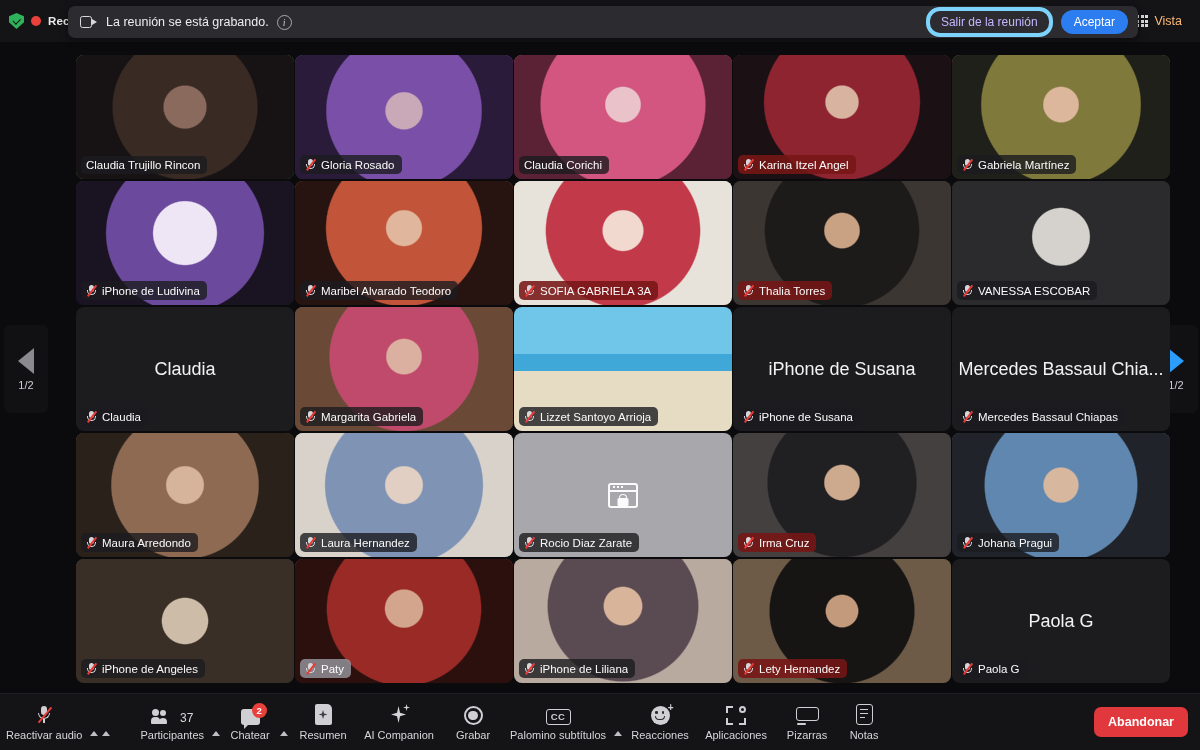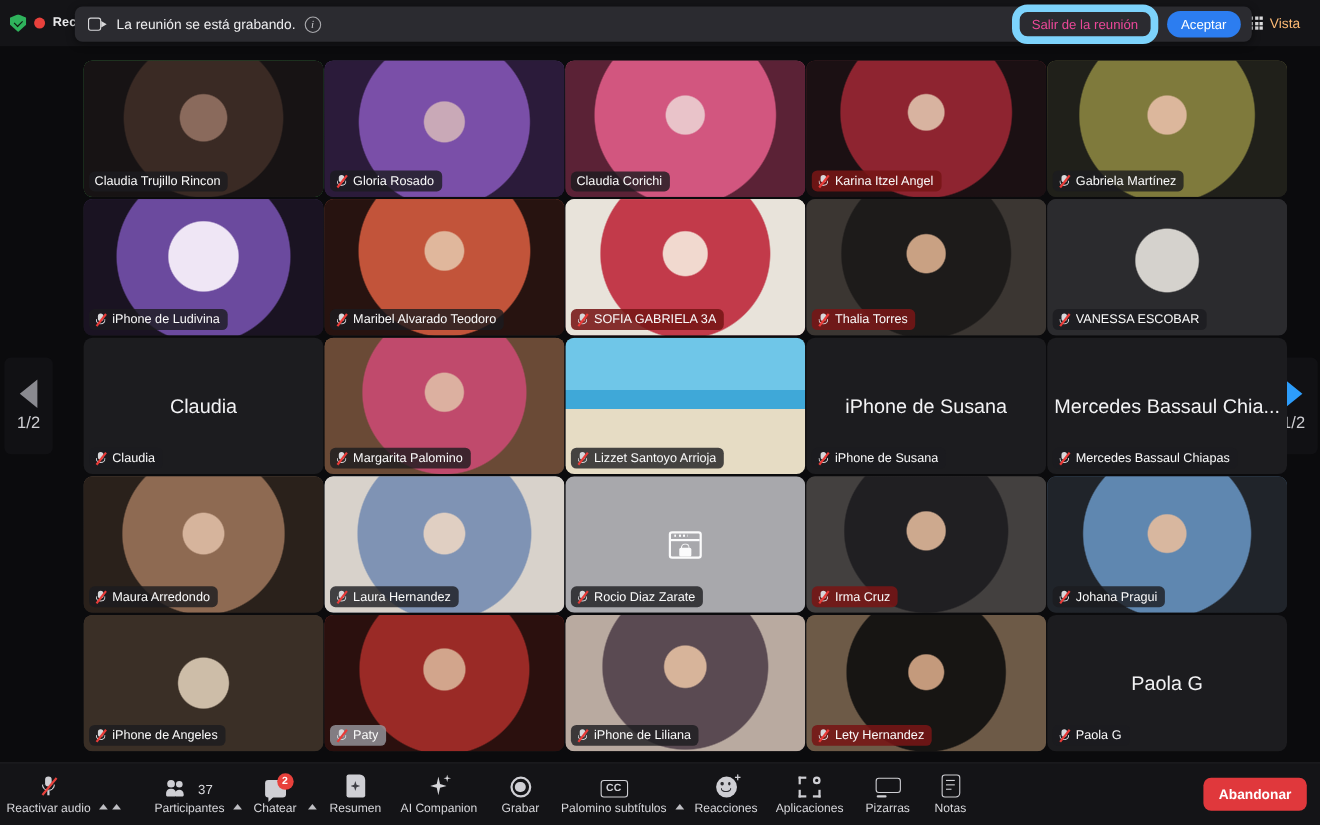--- a/index.html
+++ b/index.html
@@ -53,22 +53,22 @@
   .cam-ico .lens { position:absolute; right:0; top:3px; width:0; height:0;
     border-top:3px solid transparent; border-bottom:3px solid transparent; border-left:5px solid #d8d8da; }
   #rec-text { font-size:12.5px; color:#ededef; }
   .info-ico {
     width:15px; height:15px; border:1.3px solid #a9a9ad; border-radius:50%;
     margin-left:8px; font-size:10px; line-height:13px; text-align:center;
     color:#c6c6ca; font-style:italic; font-family:"Liberation Serif", serif;
   }
   .banner-actions { margin-left:auto; display:flex; align-items:center; gap:8px; }
   .btn-outline {
-    border:7px solid #7dd3fc; border-radius:14px; background:transparent;
-    color:#ec4899; font-size:12px; padding:4px 11px; font-family:"Liberation Sans", sans-serif;
+    border:4px solid #7dd3fc; border-radius:14px; background:transparent;
+    color:#c4b5fd; font-size:12px; padding:4px 11px; font-family:"Liberation Sans", sans-serif;
   }
   .btn-blue {
     border:none; border-radius:14px; background:#2c7df0;
     color:#ffffff; font-size:12px; padding:5px 13px; font-family:"Liberation Sans", sans-serif;
   }
 
   
   #gallery {
     position:absolute; left:52px; top:55px; width:1096px; height:638px;padding-left:24px;
   }
@@ -139,21 +139,21 @@
 
   
   .pager {
     position:absolute; width:44px; height:88px; background:#111114; border-radius:6px;
     display:flex; flex-direction:column; align-items:center; justify-content:center; gap:5px;
   }
   #pager-left { left:4px; top:325px; }
   #pager-right { left:1154px; top:325px; }
   .tri-l { width:0; height:0; border-top:13px solid transparent; border-bottom:13px solid transparent; border-right:16px solid #8a8a90; }
   .tri-r { width:0; height:0; border-top:13px solid transparent; border-bottom:13px solid transparent; border-left:16px solid #2d9dfb; }
-  .pg-num { font-size:15px; color:#cfcfd3; }
+  .pg-num { font-size:11px; color:#cfcfd3; }
 
   
   #toolbar {
     position:absolute; left:0; bottom:0; width:1200px; height:57px;
     background:#141417; display:flex; align-items:center;
     border-top:1px solid #1f1f23;
   }
   .tool {
     display:flex; flex-direction:column; align-items:center; justify-content:center;
     gap:4px; min-width:56px; padding:0 6px; position:relative; height:57px;
@@ -408,21 +408,21 @@
         </div>
       </div>
       <div class="tile">
         <div class="ph" style="background: radial-gradient(circle at 50% 40%, rgb(220, 176, 160) 0px, rgb(220, 176, 160) 13%, rgb(192, 74, 108) 14%, rgb(192, 74, 108) 56%, rgb(106, 74, 54) 57%) 0% 0% / cover, linear-gradient(rgb(138, 95, 66), rgb(36, 26, 20));"></div>
         <div class="label">
           <span class="mute">
             <span class="mic"></span>
             <span class="arc"></span>
             <span class="slash"></span>
           </span>
-          <span class="nm">Margarita Palomino</span>
+          <span class="nm">Margarita Gabriela</span>
         </div>
       </div>
       <div class="tile">
         <div class="ph" style="background: linear-gradient(rgb(111, 198, 232) 0px, rgb(111, 198, 232) 38%, rgb(63, 168, 216) 38%, rgb(63, 168, 216) 52%, rgb(230, 220, 196) 52%) 0% 0% / cover, radial-gradient(circle at 50% 40%, rgb(246, 243, 238) 0px, rgb(246, 243, 238) 14%, transparent 15%);"></div>
         <div class="label">
           <span class="mute">
             <span class="mic"></span>
             <span class="arc"></span>
             <span class="slash"></span>
           </span>

